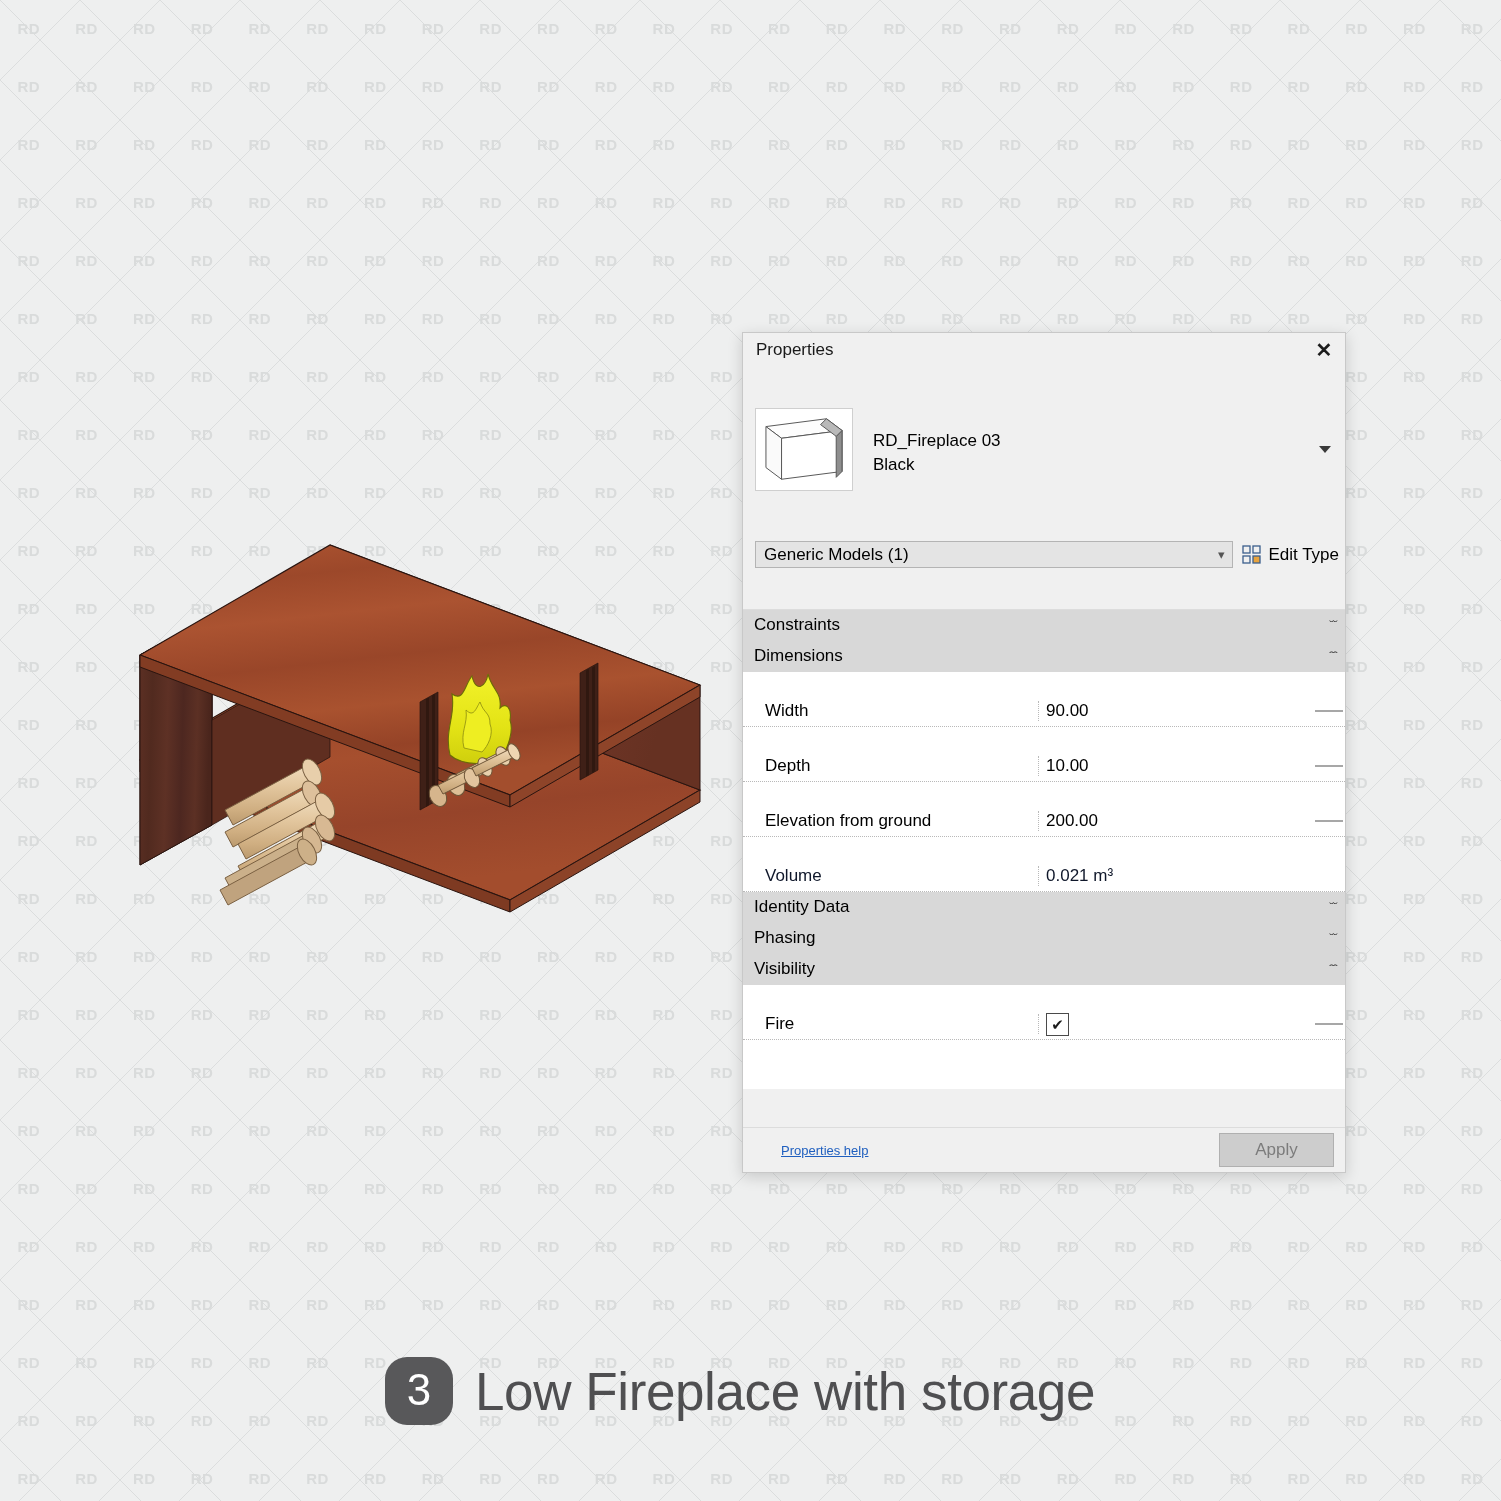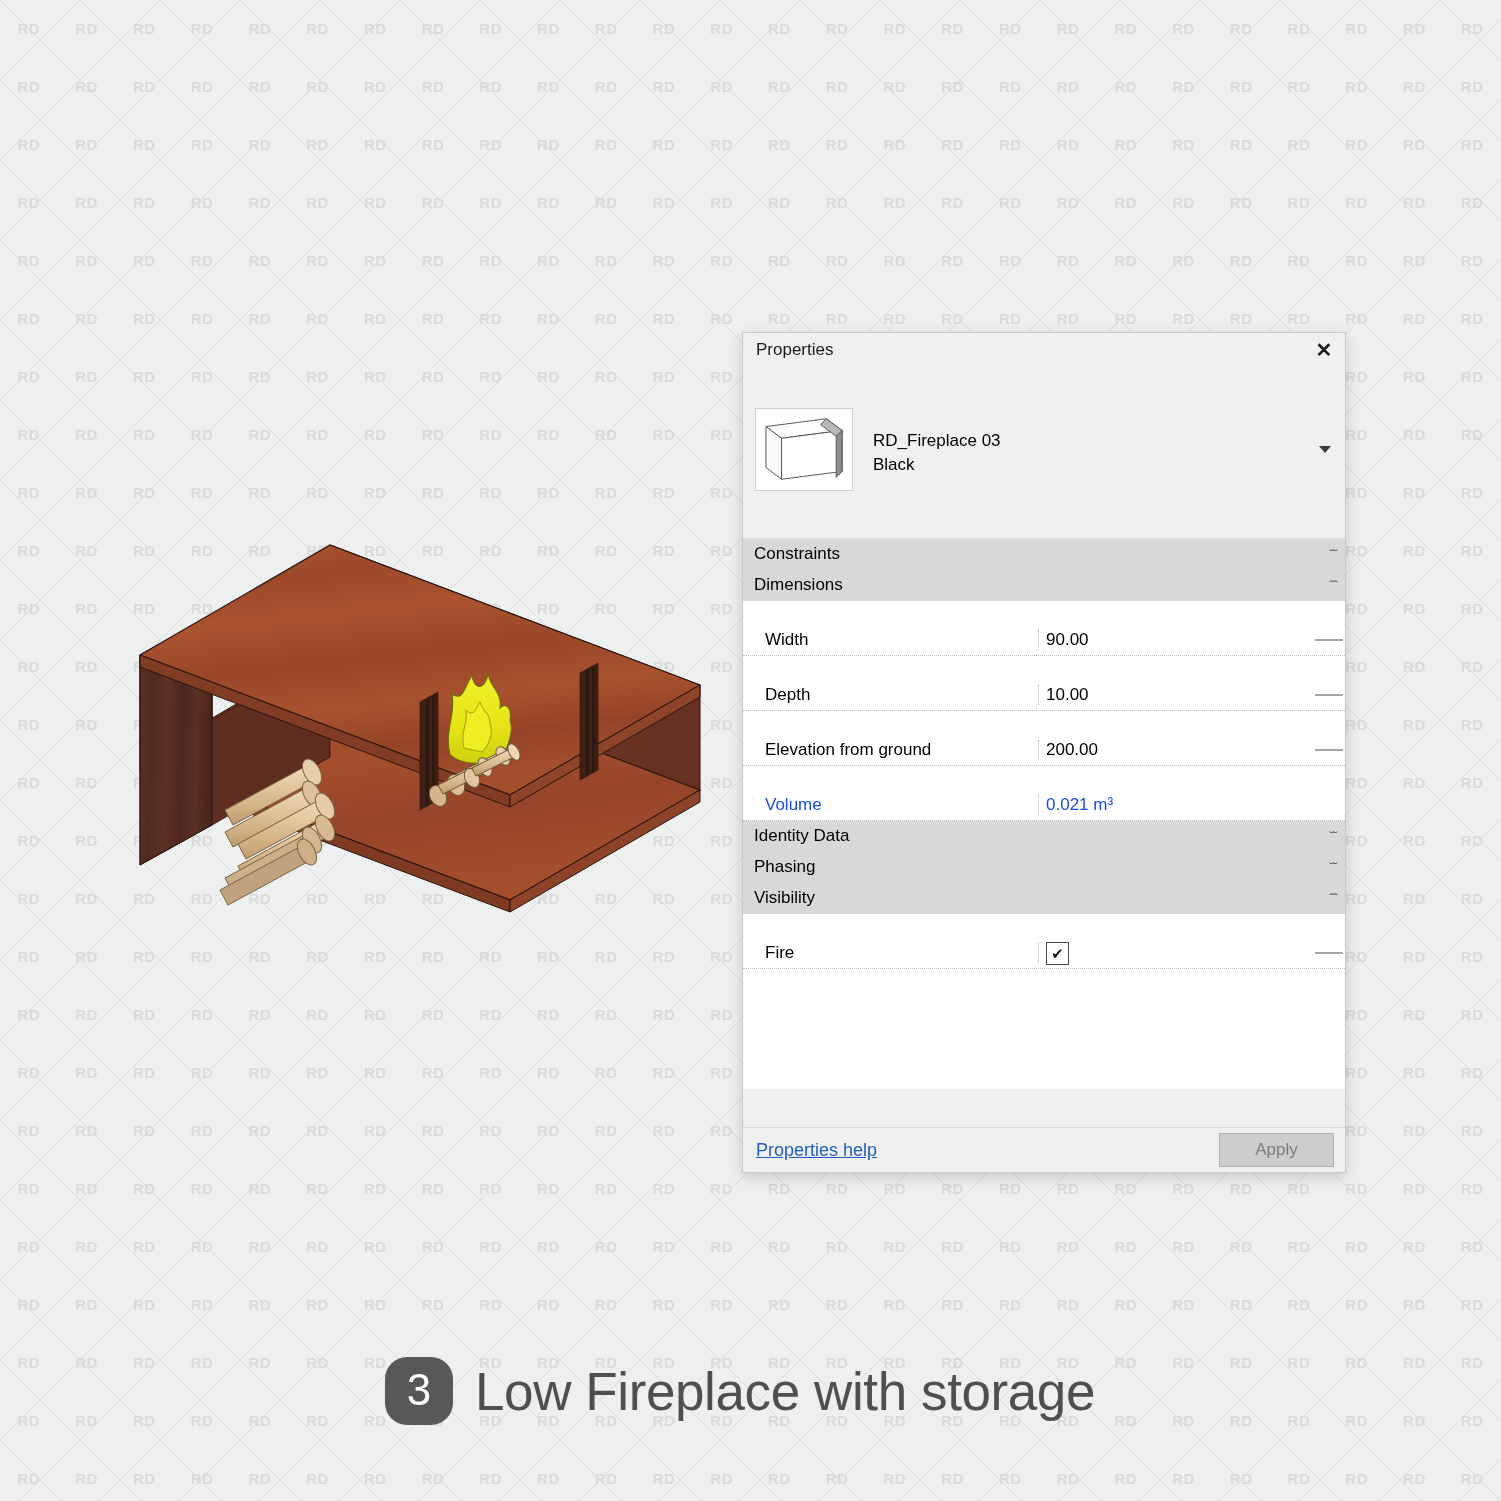--- a/index.html
+++ b/index.html
@@ -133,35 +133,35 @@
     flex:0 0 296px;display:flex;align-items:center;padding-left:22px;
     font-size:17px;border-right:1px dotted #b9b9b9;box-sizing:border-box;
   }
   .row .v{
     flex:1 1 auto;display:flex;align-items:center;padding-left:7px;font-size:17px;
   }
   .row .btn{
     flex:0 0 26px;margin:2px 2px 2px 0;
     background:#efefef;border:1px solid #a7a7a7;cursor:pointer;
   }
-  .row.readonly .k,.row.readonly .v{color:#1d4ed8;}
+  .row.readonly .k,.row.readonly .v{color:#0f172a;}
   .row.readonly .btn{background:transparent;border:none;}
   .cbx{
     width:21px;height:21px;border:1px solid #4a4a4a;background:#fff;
     display:flex;align-items:center;justify-content:center;cursor:pointer;
     font-size:15px;line-height:1;color:#1b1b1b;
   }
   .filler{background:#fff;flex:1 1 auto;}
 
   .footer{
     flex:0 0 44px;background:#f0f0f0;border-top:1px solid #dcdcdc;
     display:flex;align-items:center;justify-content:space-between;
     padding:0 11px 0 13px;
   }
-  .helplink{color:#1f5fbf;text-decoration:underline;font-size:18px;cursor:pointer;}
+  .helplink{color:#1f5fbf;text-decoration:underline;font-size:13px;cursor:pointer;margin-left:25px;}
   .applybtn{
     width:113px;height:32px;background:#cdcdcd;border:1px solid #b0b0b0;
     color:#7c7c7c;font-size:17px;display:flex;align-items:center;justify-content:center;
     cursor:default;
   }
 </style>
 </head>
 <body>
 
 <div id="watermark"></div>
@@ -982,20 +982,35 @@
         <polygon points="72,10 88,22 82,28 66,16" fill="#b9b9b9" stroke="#555" stroke-width="1"></polygon>
       </svg>
     </div>
     <div class="typenames">
       <div>RD_Fireplace 03</div>
       <div>Black</div>
     </div>
     <div class="tri-down"></div>
   </div>
 
+  <div class="selectorrow">
+    <div class="combo">
+      <span>Generic Models (1)</span>
+      <span class="chev">▾</span>
+    </div>
+    <div class="edittype">
+      <svg class="et-icon" viewBox="0 0 19 19" xmlns="http://www.w3.org/2000/svg">
+        <rect x="1" y="1" width="7" height="7" fill="none" stroke="#3b5e8c" stroke-width="1.3"></rect>
+        <rect x="11" y="1" width="7" height="7" fill="none" stroke="#3b5e8c" stroke-width="1.3"></rect>
+        <rect x="1" y="11" width="7" height="7" fill="none" stroke="#3b5e8c" stroke-width="1.3"></rect>
+        <rect x="11" y="11" width="7" height="7" fill="#e8a33d" stroke="#3b5e8c" stroke-width="1.3"></rect>
+      </svg>
+      <span>Edit Type</span>
+    </div>
+  </div>
 
   <div class="grid">
 
     <div class="sec">
       <span>Constraints</span>
       <span class="chevs">ˇˇ</span>
     </div>
 
     <div class="sec">
       <span>Dimensions</span>

